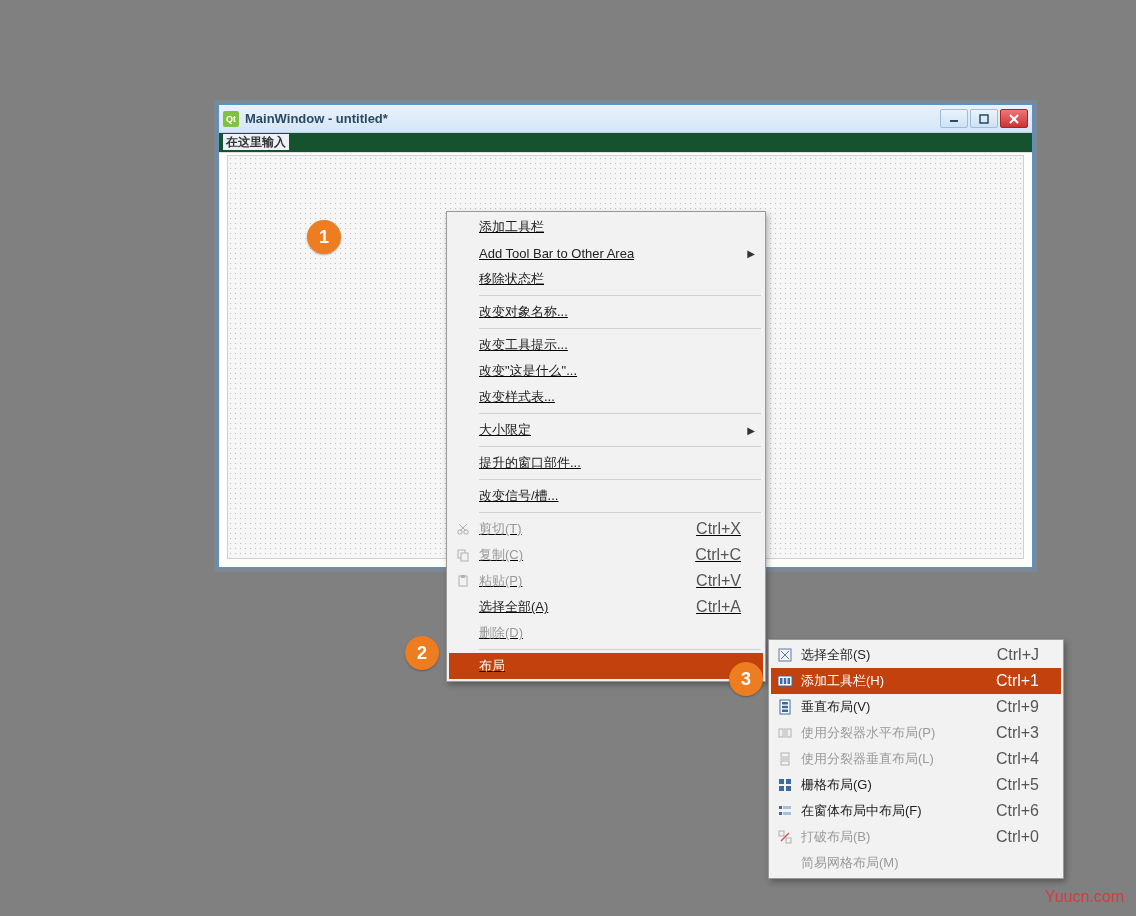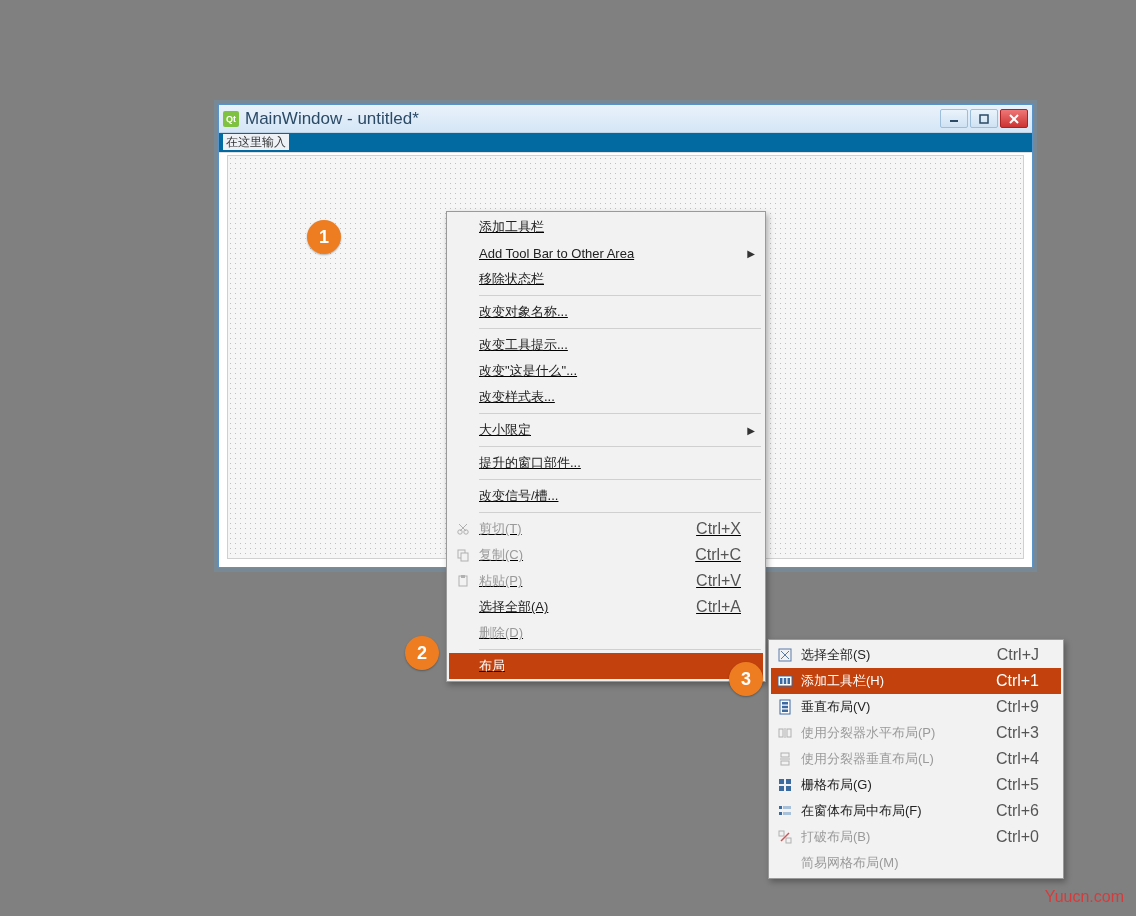--- a/index.html
+++ b/index.html
@@ -32,43 +32,44 @@
     border-bottom: 1px solid #bcd3e8;
   }
   .qt-icon {
     width: 16px; height: 16px;
     background: #7fc241;
     border-radius: 2px;
     display: flex; align-items: center; justify-content: center;
     color: #fff; font-size: 9px; font-weight: bold;
     margin-right: 6px;
   }
-  .title-text { color: #2a4a66; font-size: 17px; flex: 1; }
+  .title-text { color: #2a4a66; font-size: 13px; flex: 1; font-weight: bold; }
   .win-btns { display: flex; gap: 2px; }
   .win-btn {
     width: 28px; height: 19px;
     border-radius: 2px;
     display: flex; align-items: center; justify-content: center;
   }
   .min-btn, .max-btn {
     background: linear-gradient(#eaf3fb,#cfe2f3);
     border: 1px solid #9cbedb;
   }
   .close-btn {
     background: linear-gradient(#e77,#c33);
     border: 1px solid #a22;
     color: #fff;
   }
   .menubar {
     height: 20px;
-    background: #0369a1;
+    background: #14532d;
     border-bottom: 1px solid #e0e0e0;
     padding: 1px 4px;
     font-size: 12px;
     color: #333;
+    font-weight: bold;
   }
   .menubar span { background: #eef2f7; padding: 1px 3px; }
   .canvas {
     position: absolute;
     left: 8px; right: 8px; top: 50px; bottom: 8px;
     background-color: #f6f6f6;
     background-image: radial-gradient(#bfbfbf 0.6px, transparent 0.6px);
     background-size: 5px 5px;
     border: 1px solid #d0d0d0;
   }

